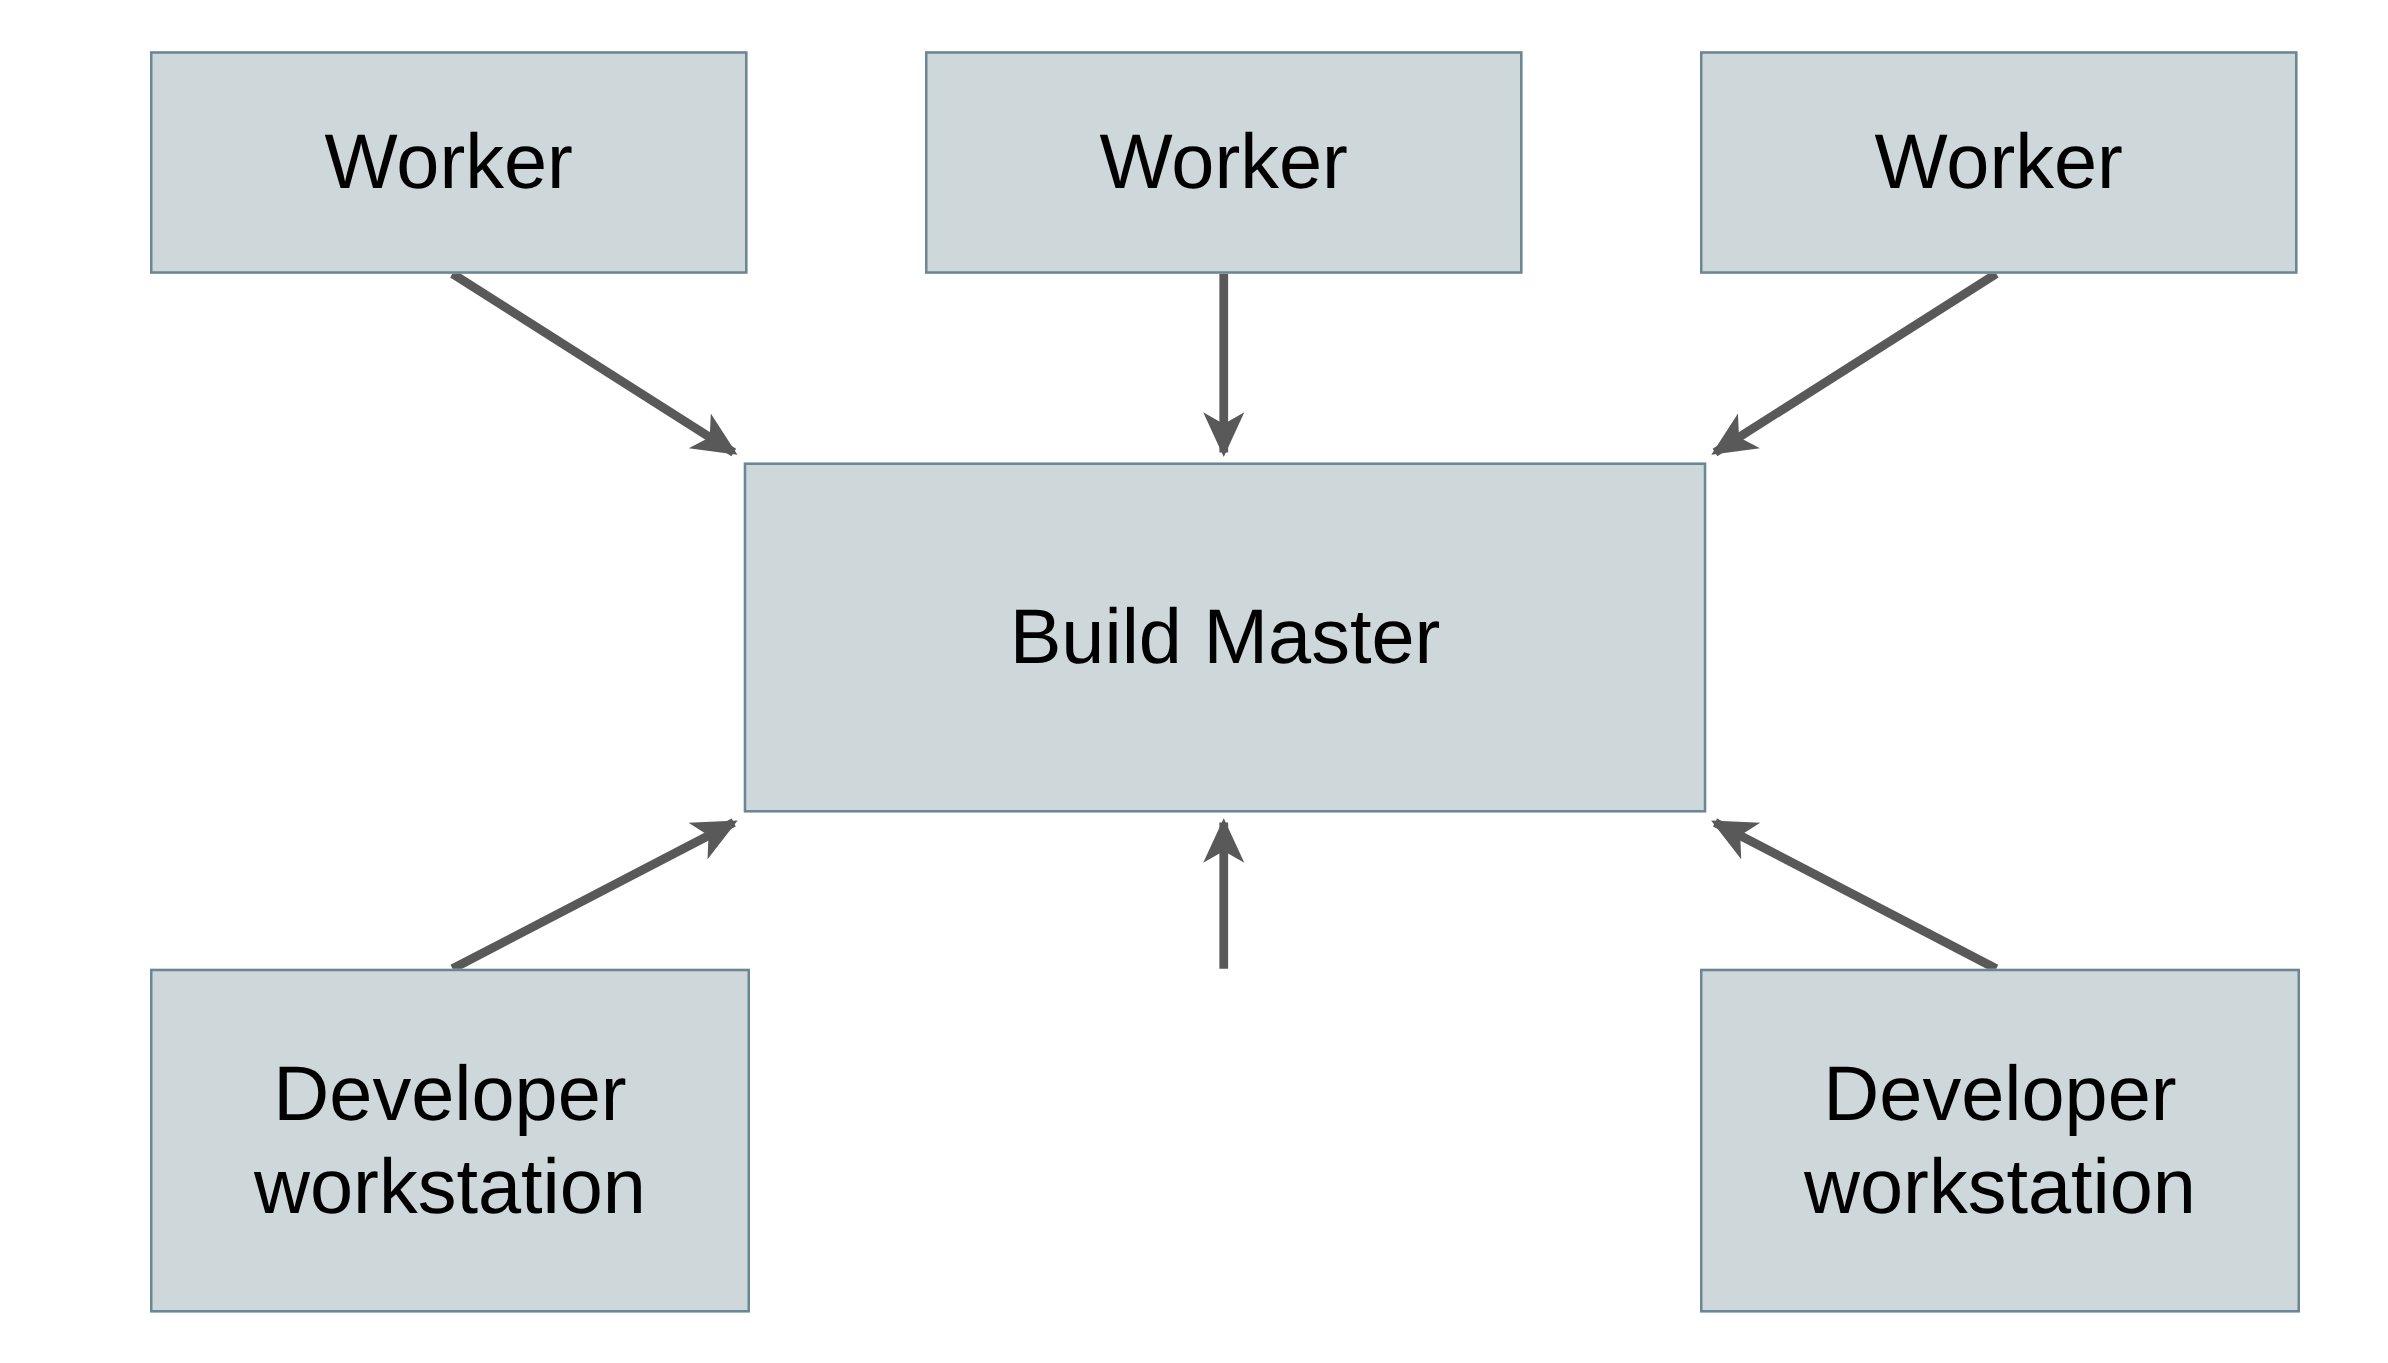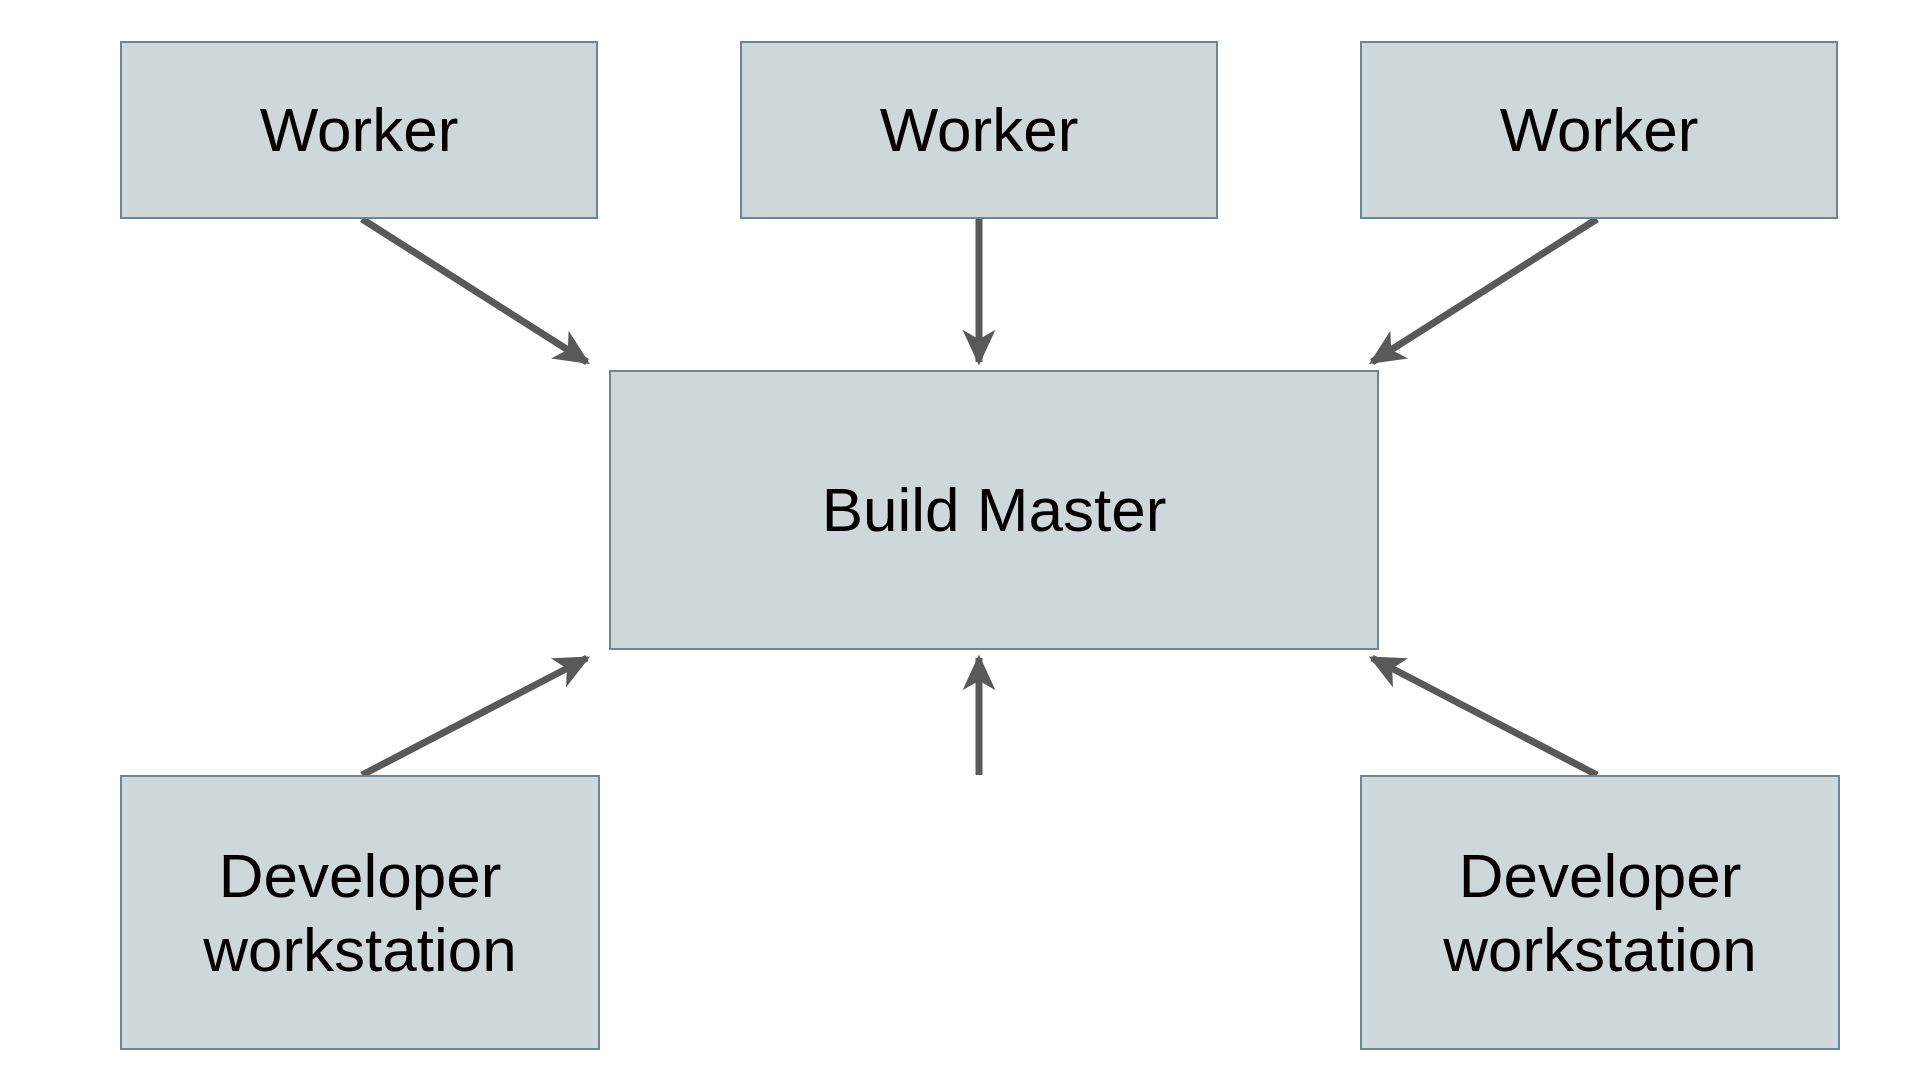--- a/index.html
+++ b/index.html
@@ -41,21 +41,21 @@
   }
   .node-label {
     display: block;
     padding: 0 10px;
   }
   
   #node-worker-1 { left: 120px; top: 41px;  width: 478px; height: 178px; font-size: 62px; }
   #node-worker-2 { left: 740px; top: 41px;  width: 478px; height: 178px; font-size: 62px; }
   #node-worker-3 { left: 1360px; top: 41px; width: 478px; height: 178px; font-size: 62px; }
   
-  #node-build-master { left: 609px; top: 370px; width: 770px; height: 280px; font-size: 62px; }
+  #node-build-master { left: 595px; top: 370px; width: 770px; height: 280px; font-size: 62px; }
   
   #node-dev-workstation-left  { left: 120px;  top: 775px; width: 480px; height: 275px; font-size: 62px; }
   #node-ci-server             { left: 740px;  top: 775px; width: 478px; height: 275px; font-size: 62px; }
   #node-dev-workstation-right { left: 1360px; top: 775px; width: 480px; height: 275px; font-size: 62px; }
 </style>
 </head>
 <body>
 
 <div id="canvas">
 

